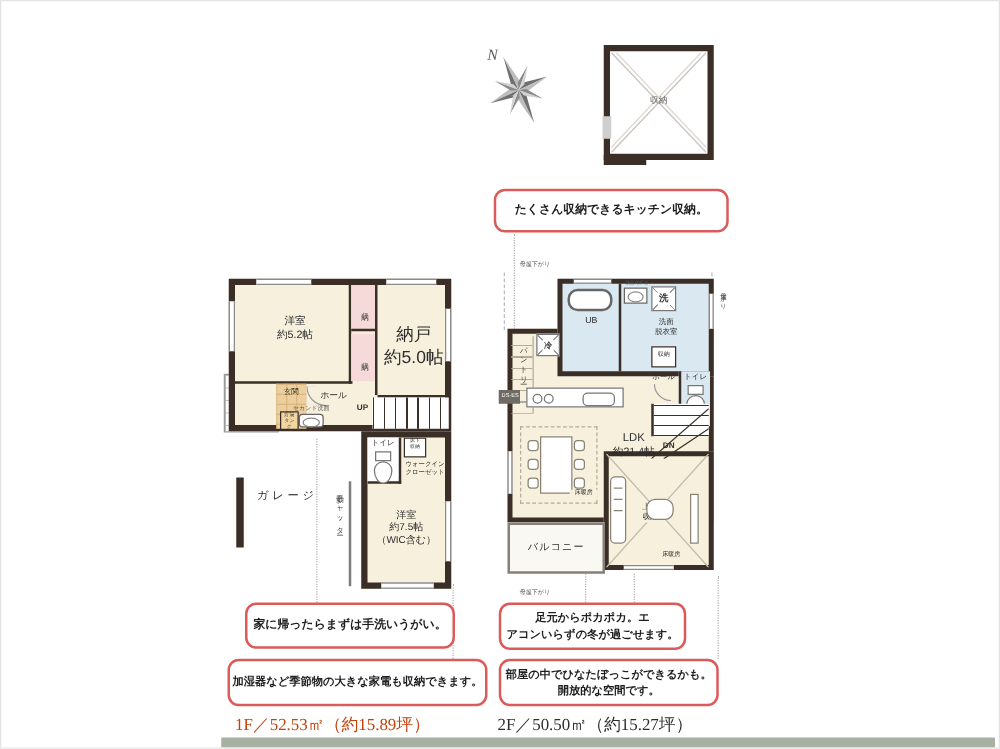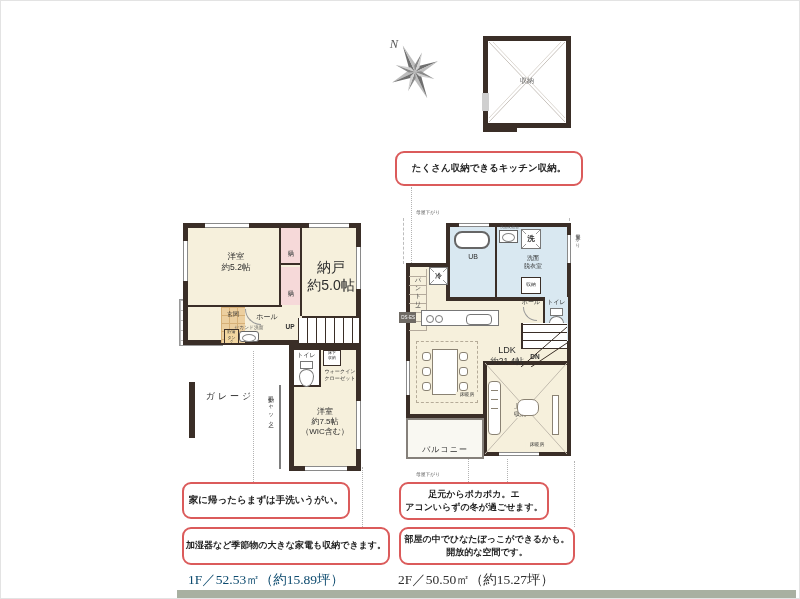--- a/index.html
+++ b/index.html
@@ -249,42 +249,42 @@
       <div style="margin:8px auto;width:7px;height:1px;background:#8a8273"></div>
       <div style="margin:8px auto;width:7px;height:1px;background:#8a8273"></div>
     </div>
     <div class="abs fix" style="left:118px;top:188px;width:22px;height:17px;border-radius:7px;border-color:#8a8273"></div>
     <div class="abs fix" style="left:153px;top:184px;width:7px;height:40px;border-color:#8a8273"></div>
 
     <div class="abs lbl" style="left:54px;top:180px;width:28px;font-size:6px;transform:scale(.8);background:#f6f0dc">床暖房</div>
     <div class="abs lbl" style="left:124px;top:230px;width:28px;font-size:6px;transform:scale(.8);background:#f6f0dc">床暖房</div>
 
     <div class="abs" style="left:7px;top:207px;width:78px;height:41px;border:2px solid #85807a;box-sizing:border-box;background:#f9f8f2">
-      <div class="lbl" style="margin-top:25px;font-size:8px;letter-spacing:1px">バルコニー</div>
+      <div class="lbl" style="margin-top:13px;font-size:8px;letter-spacing:1px">バルコニー</div>
     </div>
   </div>
   <div class="abs lbl" style="left:404px;top:470px;width:46px;font-size:6px;transform:scale(.8);color:#555">母屋下がり</div>
 
   <div class="abs dot-v" style="left:252px;top:350px;height:131px"></div>
   <div class="abs dot-v" style="left:361px;top:466px;height:60px"></div>
   <div class="abs dot-v" style="left:467px;top:458px;height:23px"></div>
   <div class="abs dot-v" style="left:506px;top:458px;height:23px"></div>
   <div class="abs dot-v" style="left:573px;top:460px;height:66px"></div>
 
-  <div class="abs callout" style="left:181px;top:481px;width:168px;height:37px;font-size:9.5px">
+  <div class="abs callout" style="left:195px;top:481px;width:168px;height:37px;font-size:9.5px">
     <div>家に帰ったらまずは手洗いうがい。</div>
   </div>
   <div class="abs callout" style="left:181px;top:526px;width:208px;height:38px;font-size:9px">
     <div>加湿器など季節物の大きな家電も収納できます。</div>
   </div>
   <div class="abs callout" style="left:398px;top:526px;width:176px;height:38px;font-size:9px">
     <div>部屋の中でひなたぼっこができるかも。</div>
     <div>開放的な空間です。</div>
   </div>
   <div class="abs callout" style="left:398px;top:481px;width:150px;height:38px;font-size:9px">
     <div>足元からポカポカ。エ</div>
     <div>アコンいらずの冬が過ごせます。</div>
   </div>
 
-  <div class="abs serif" style="left:187px;top:570px;font-size:13.5px;color:#0c4a6e">1F／52.53㎡（約15.89坪）</div>
+  <div class="abs serif" style="left:187px;top:570px;font-size:13.5px;color:#c2410c">1F／52.53㎡（約15.89坪）</div>
   <div class="abs serif" style="left:397px;top:570px;font-size:13.5px;color:#2e2e2e">2F／50.50㎡（約15.27坪）</div>
   <div class="abs" style="left:176px;top:589px;width:619px;height:8px;background:#a8b0a1"></div>
 </div>
 
 </body></html>

